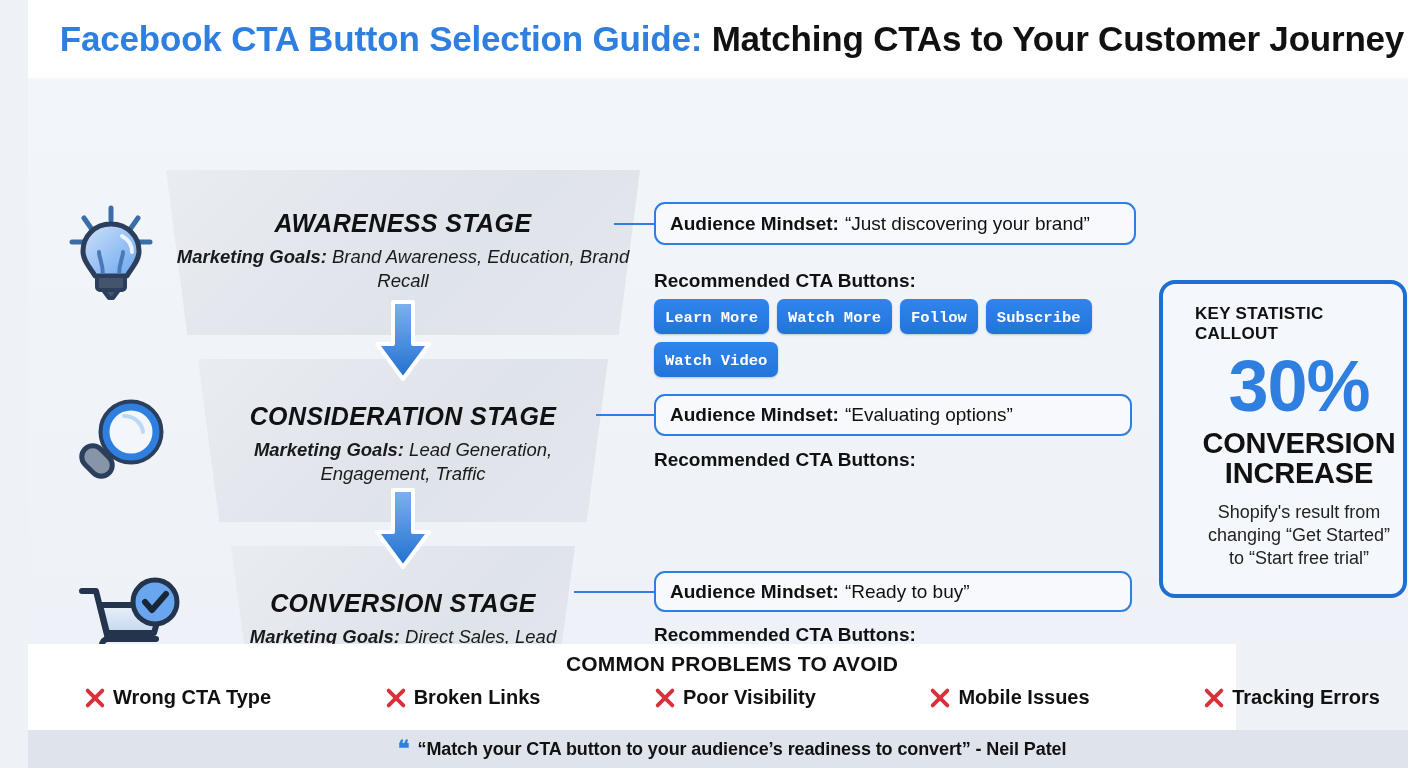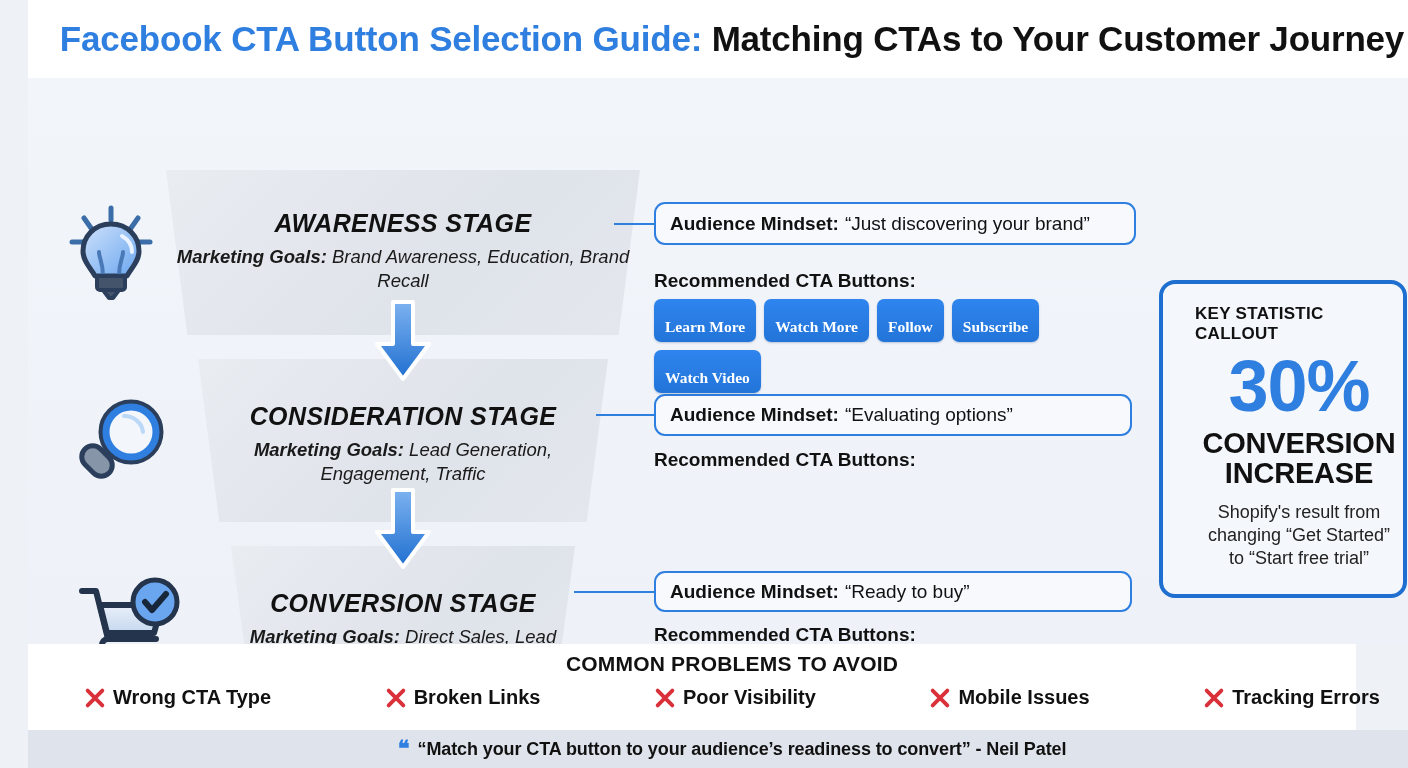--- a/index.html
+++ b/index.html
@@ -92,23 +92,23 @@
 
   
   .cta-row{position:absolute;display:flex;gap:8px;flex-wrap:wrap;width:470px;}
   .b1{left:626px;top:221px;}
   .b2{left:626px;top:399px;}
   .b3{left:626px;top:574px;}
 
   .cta-btn{
     background:linear-gradient(180deg,#2f85ee 0%,#2274d8 100%);
     color:#ffffff;border:none;border-radius:7px;
-    font-family:Liberation Serif, serif;
+    font-family:Liberation Mono, monospace;
     font-size:15.5px;font-weight:bold;
-    padding:19px 11px 6px 11px;
+    padding:11px 11px 6px 11px;
     line-height:1.15;white-space:nowrap;
     box-shadow:0 1px 2px rgba(20,60,120,.25);
     cursor:pointer;
   }
 
   
   .callout{
     position:absolute;left:1131px;top:202px;width:248px;height:318px;
     box-sizing:border-box;
     border:4px solid #1f6fd0;border-radius:16px;
@@ -126,21 +126,21 @@
     font-size:29px;font-weight:bold;color:#111;line-height:1.05;
     text-align:center;margin-top:6px;letter-spacing:-0.2px;
   }
   .callout-sub{
     font-size:18px;color:#222;text-align:center;line-height:1.28;
     margin-top:12px;padding:0 12px;
   }
 
   
   .problems{
-    position:absolute;left:0;top:644px;width:1328px;height:86px;
+    position:absolute;left:0;top:644px;width:1208px;height:86px;
     background:#ffffff;
   }
   .problems-title{
     position:absolute;top:8px;left:0;width:1408px;text-align:center;
     font-size:21px;font-weight:bold;letter-spacing:0.2px;color:#111;
   }
   .problems-list{
     position:absolute;top:42px;left:56px;width:1296px;
     display:flex;justify-content:space-between;align-items:center;
   }

